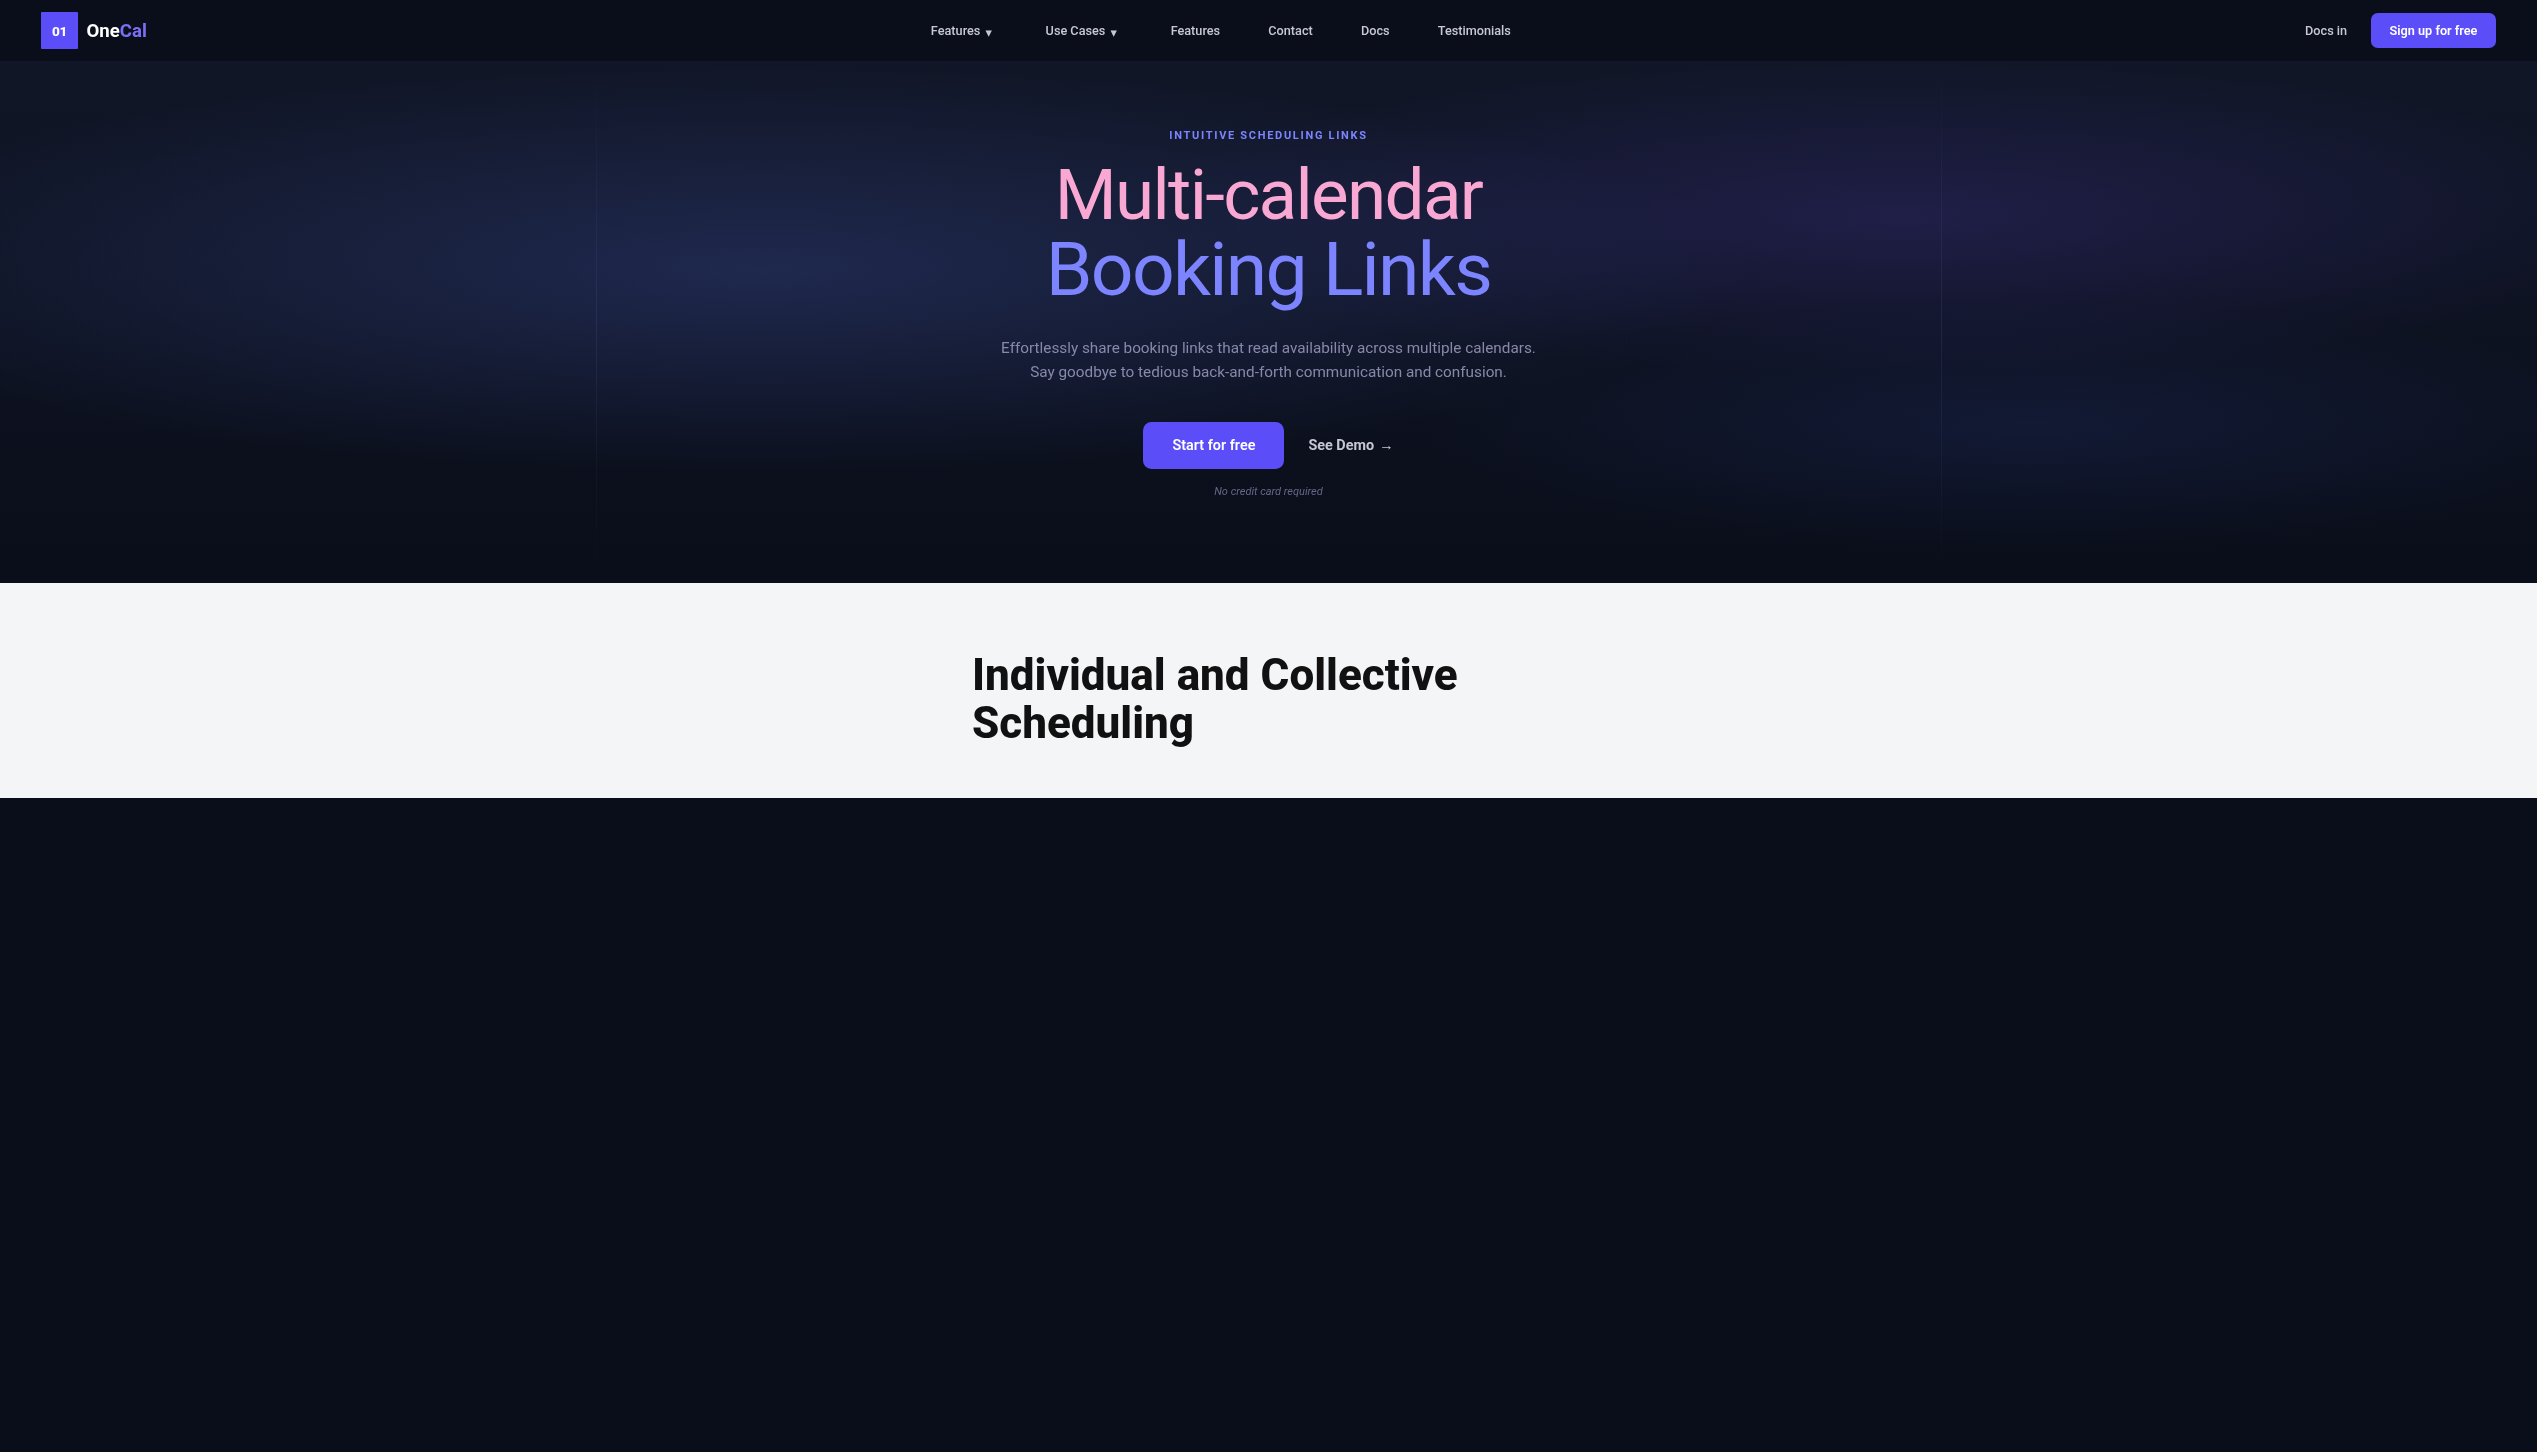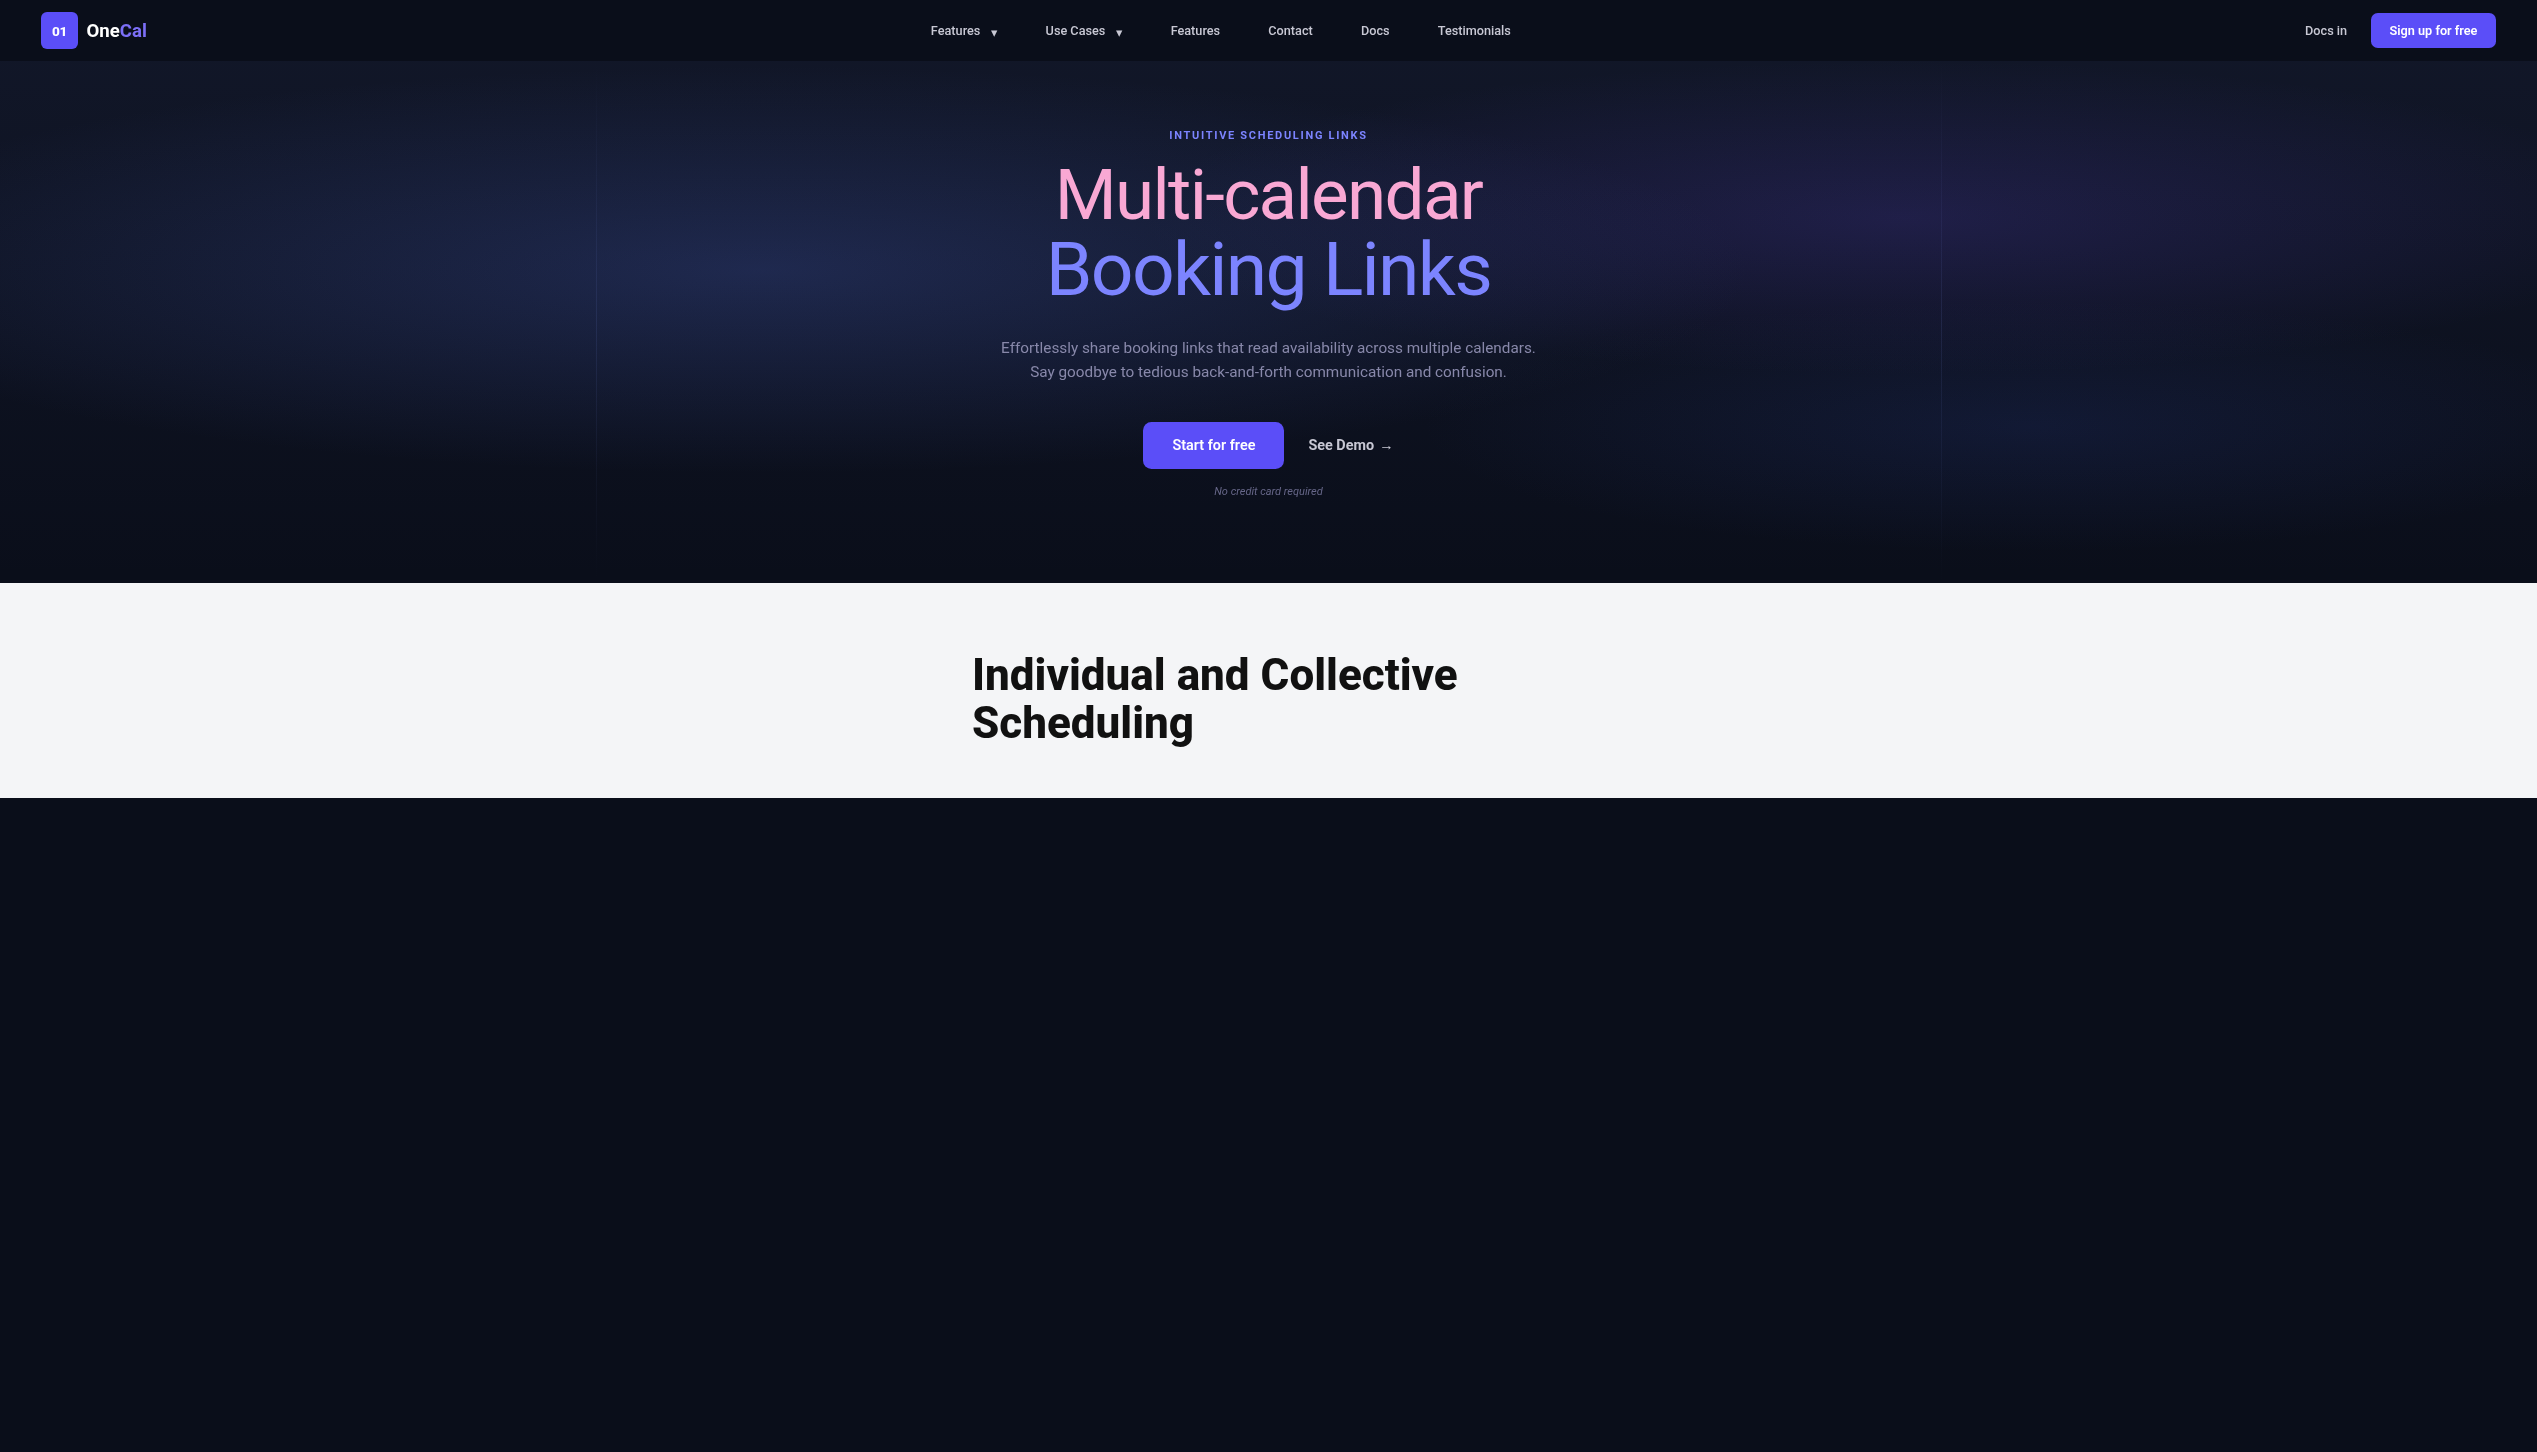--- a/index.html
+++ b/index.html
@@ -28,21 +28,21 @@
       display: flex;
       align-items: center;
       gap: 8.5px;
       text-decoration: none;
     }
 
     .logo-icon {
       width: 37px;
       height: 37px;
       background: #5b4ef8;
-      border-radius: 6px;
+      border-radius: 1px;
       display: flex;
       align-items: center;
       justify-content: center;
       font-weight: 800;
       font-size: 13.6px;
       color: #fff;
       letter-spacing: -0.4px;
     }
 
     .logo-text {
@@ -51,21 +51,20 @@
       color: #fff;
     }
 
     .logo-text span.one { color: #fff; }
     .logo-text span.cal { color: #7c6ff7; }
 
     .nav-links {
       display: flex;
       align-items: center;
       gap: 21px;
-      text-align: right;
     }
 
     .nav-link {
       display: flex;
       align-items: center;
       gap: 3.4px;
       padding: 6.8px 13.6px;
       color: #c8c8d4;
       text-decoration: none;
       font-size: 12.7px;

